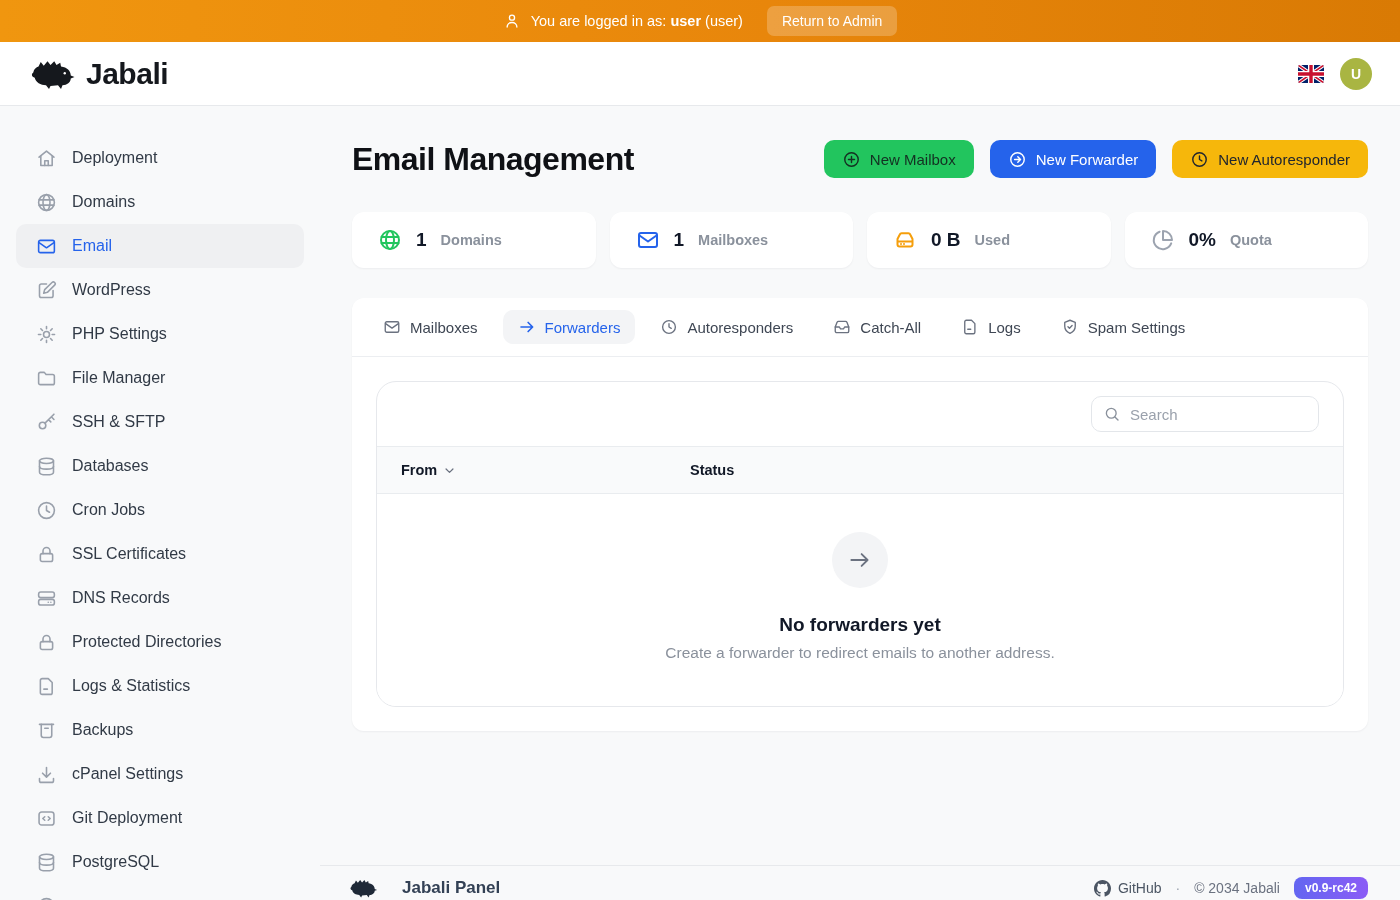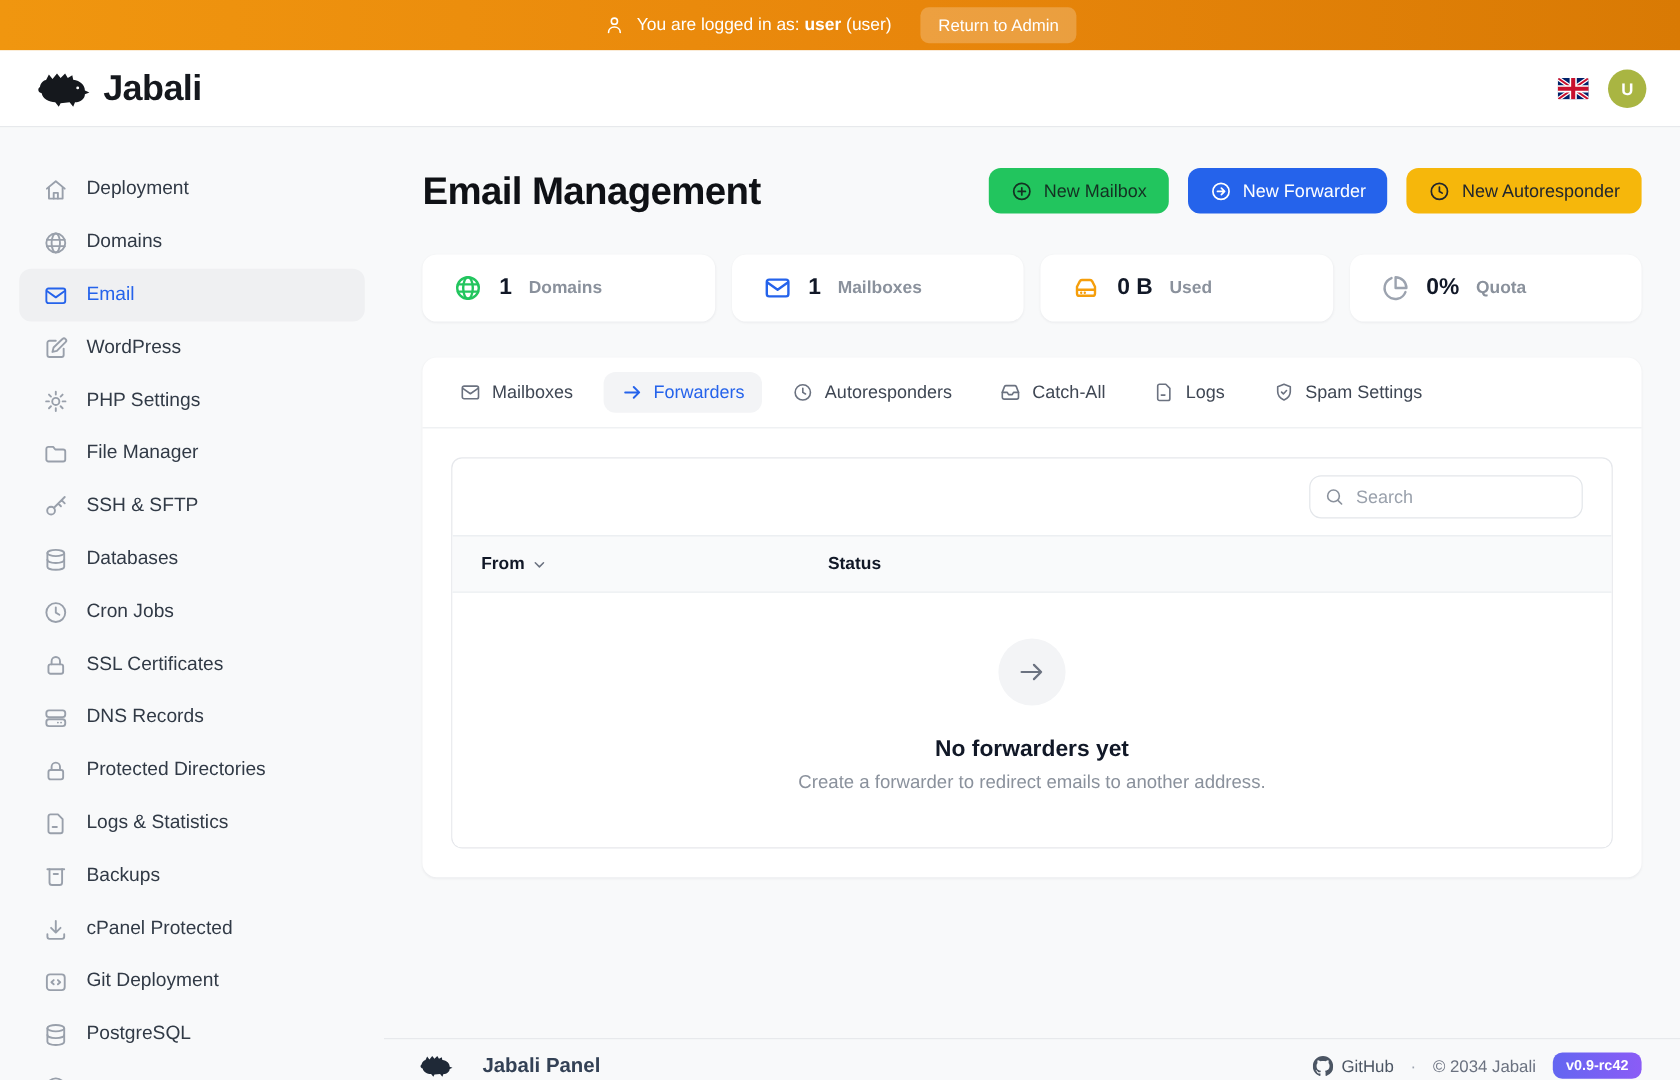--- a/index.html
+++ b/index.html
@@ -60,21 +60,21 @@
   
   .tab-card { background:#fff; border-radius:12px; margin-top:30px; box-shadow:0 1px 2px rgba(16,24,40,.05); }
   .tab-row { display:flex; align-items:center; gap:10px; padding:12px 16px; border-bottom:1px solid #eceef1; }
   .tab { display:flex; align-items:center; gap:9px; padding:8px 15px; border-radius:10px;
     font-size:15px; color:#3f4754; cursor:pointer; background:transparent; border:none; font-family:inherit; }
   .tab .icon { width:18px; height:18px; color:#6b7280; }
   .tab.active { background:#f3f4f6; color:#2563eb; }
   .tab.active .icon { color:#2563eb; }
 
   .tab-body { padding:24px; }
-  .inner-card { border:1px solid #e6e8ec; border-radius:9px; overflow:hidden; }
+  .inner-card { border:1px solid #e6e8ec; border-radius:20px; overflow:hidden; }
   .search-row { display:flex; justify-content:flex-end; padding:14px 24px; }
   .search-wrap { position:relative; width:228px; }
   .search-wrap .icon { position:absolute; left:12px; top:9px; width:18px; height:18px; color:#8a919c; }
   .search-input { width:100%; height:36px; border:1px solid #e3e6ea; border-radius:10px;
     padding:0 12px 0 38px; font-size:15px; color:#374151; font-family:inherit; outline:none; background:#fff; }
   .search-input::placeholder { color:#9aa1ac; }
 
   .thead { display:grid; grid-template-columns:32.4% 37.2% 30.4%; background:#f9fafb;
     border-top:1px solid #e9ecef; border-bottom:1px solid #e9ecef; height:48px; align-items:center; }
   .th { font-size:14.5px; font-weight:700; color:#111827; display:flex; align-items:center; gap:5px; }
@@ -279,21 +279,21 @@
         </span>
       <span>Backups</span>
     </div>
     <div class="side-item">
       <span class="icon">
           <svg viewBox="0 0 24 24">
             <path d="M12 4 v10 M7.5 10.5 L12 15 l4.5-4.5"></path>
             <path d="M4 16.5 v2.5 a2 2 0 0 0 2 2 h12 a2 2 0 0 0 2-2 v-2.5"></path>
           </svg>
         </span>
-      <span>cPanel Protected</span>
+      <span>cPanel Settings</span>
     </div>
     <div class="side-item">
       <span class="icon">
           <svg viewBox="0 0 24 24">
             <rect x="3.5" y="4.5" width="17" height="15" rx="3"></rect>
             <path d="M10 10 l-2.2 2 2.2 2 M14 10 l2.2 2 -2.2 2"></path>
           </svg>
         </span>
       <span>Git Deployment</span>
     </div>

